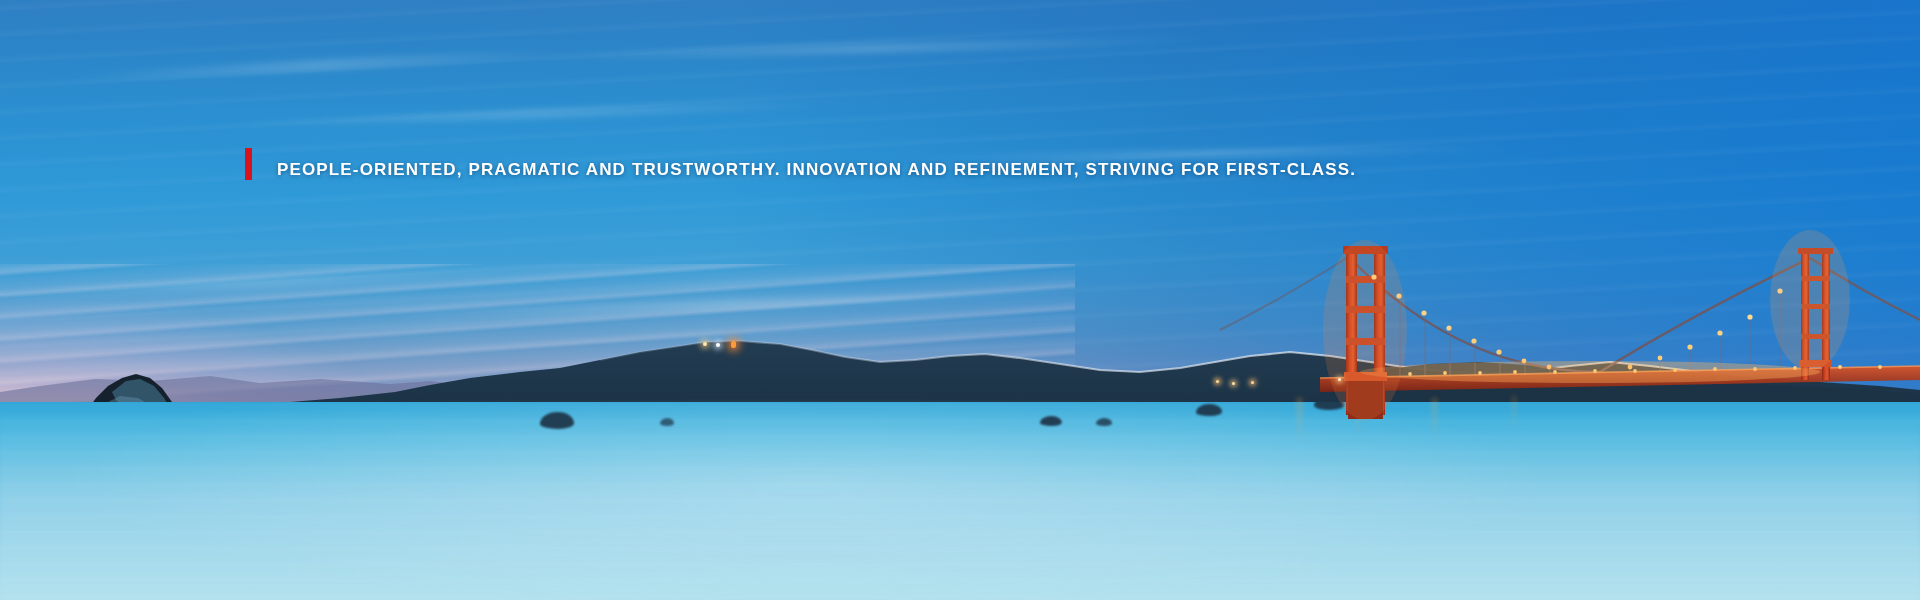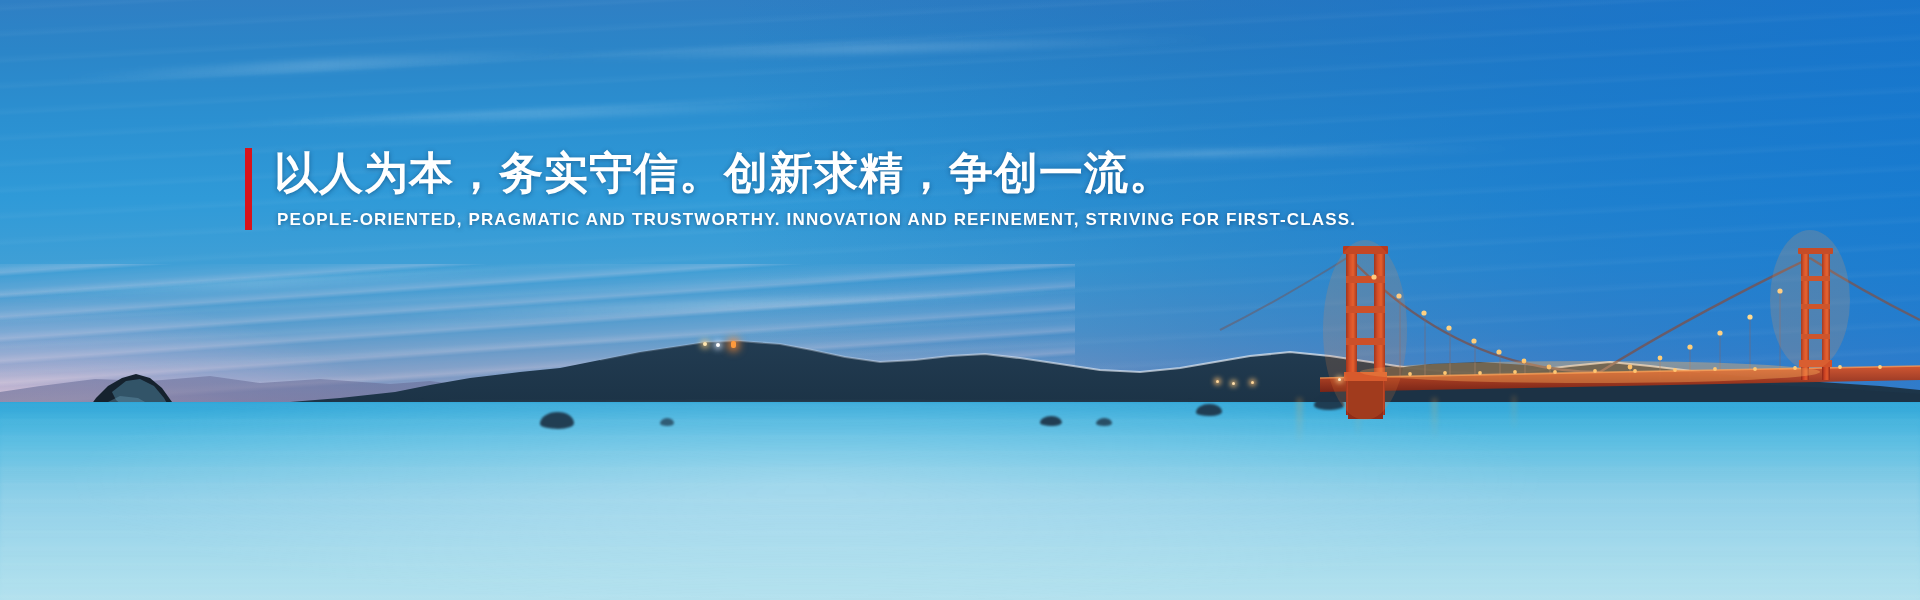--- a/index.html
+++ b/index.html
@@ -375,18 +375,17 @@
         <ellipse cx="430" cy="372" rx="230" ry="11" fill="#ffb45e"></ellipse>
         <ellipse cx="650" cy="300" rx="40" ry="70" fill="#ff9a4a" opacity="0.5"></ellipse>
         <ellipse cx="205" cy="330" rx="42" ry="90" fill="#ff8a3c" opacity="0.45"></ellipse>
       </g>
     </svg>
   </div>
 
   <div class="copy">
     <div class="accent-bar"></div>
     <div class="copy-text">
-      <h1 class="headline">以人为本，务实守信。创新求精，争创一流。</h1>
       <p class="subhead">PEOPLE-ORIENTED, PRAGMATIC AND TRUSTWORTHY. INNOVATION AND REFINEMENT, STRIVING FOR FIRST-CLASS.</p>
     </div>
   </div>
 
 </div>
 
 </body></html>

